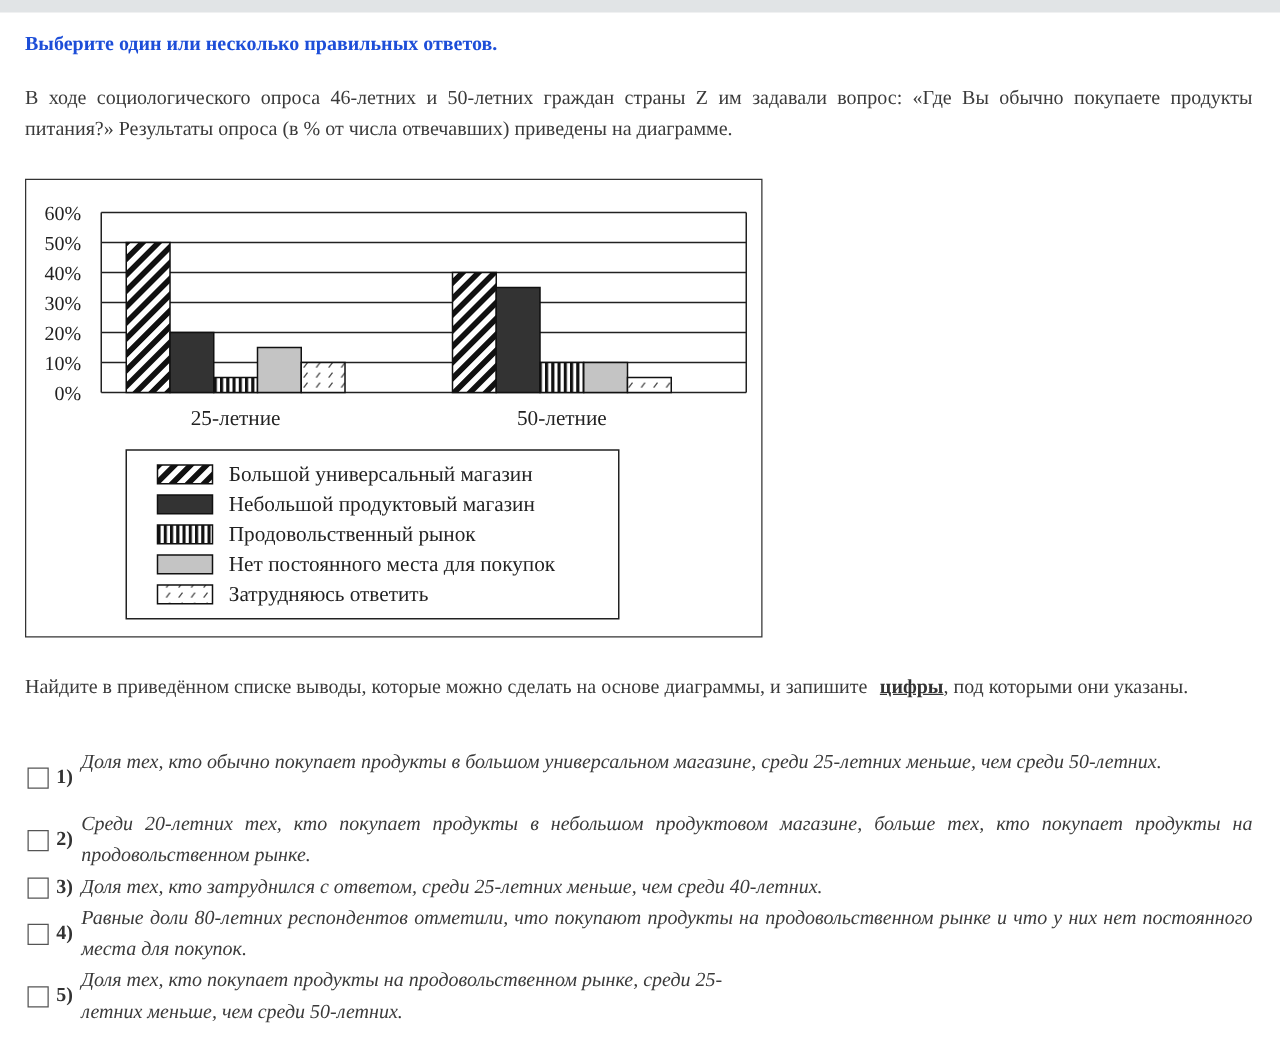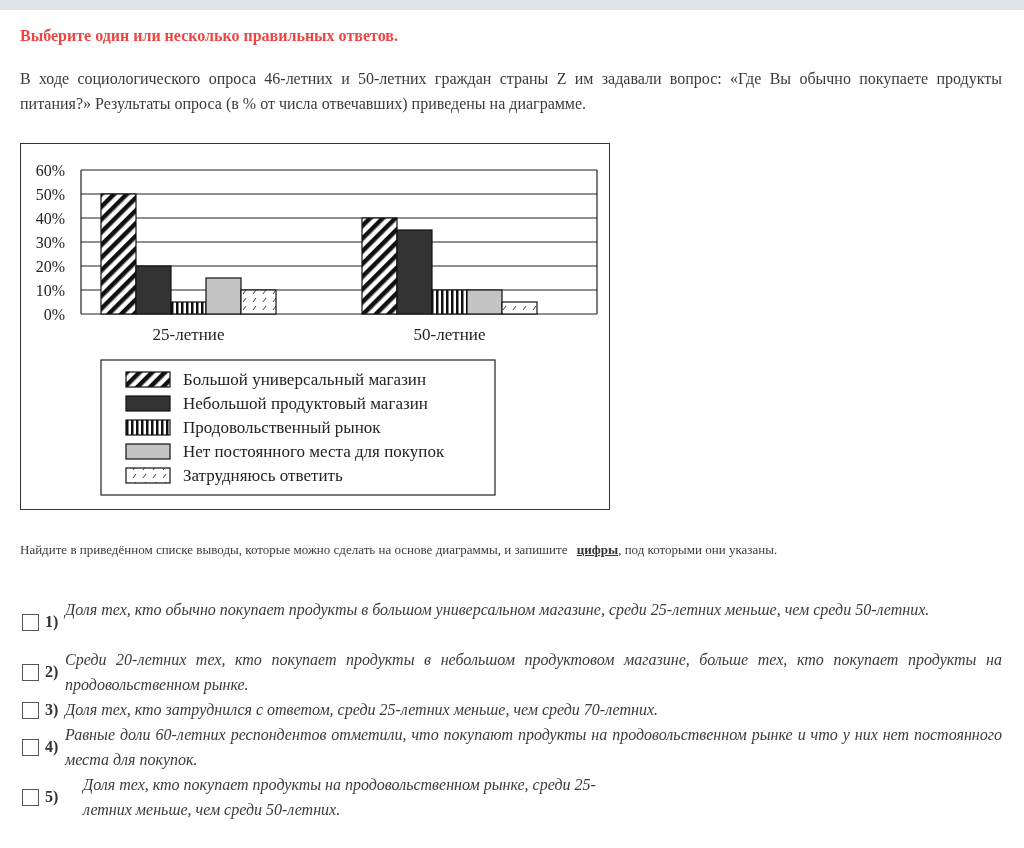--- a/index.html
+++ b/index.html
@@ -1,25 +1,25 @@
 <!DOCTYPE html>
 <html><head>
 <meta charset="utf-8">
 <style>
   html, body { margin: 0; padding: 0; }
   body {
     width: 1024px; height: 848px; background: #ffffff; position: relative; overflow: hidden;
     font-family: "Liberation Serif", "DejaVu Serif", serif; color: #3a3a3a;
   }
   .topbar { position: absolute; left: 0; top: 0; width: 1024px; height: 10px; background: #e1e4e6; }
-  .instruction { position: absolute; left: 20px; top: 27px; font-size: 16px; font-weight: bold; color: #ef4444; }
+  .instruction { position: absolute; left: 20px; top: 27px; font-size: 16px; font-weight: bold; color: #1d4ed8; }
   .intro { position: absolute; left: 20px; top: 66px; width: 982px; font-size: 16px; line-height: 25px; text-align: justify; text-align-last: left; }
   .chart-box { position: absolute; left: 20px; top: 143px; width: 590px; height: 367px; border: 1px solid #333; box-sizing: border-box; background: #fff; }
   #chart { position: absolute; left: 0; top: 0; }
-  .task { position: absolute; left: 20px; top: 537px; width: 982px; font-size: 13px; line-height: 25px; text-align: justify; text-align-last: left; }
+  .task { position: absolute; left: 20px; top: 537px; width: 982px; font-size: 16px; line-height: 25px; text-align: justify; text-align-last: left; }
   .task .em { font-weight: bold; text-decoration: underline; color: #333; margin-left: 6px; }
   .opt { position: absolute; left: 20px; width: 982px; font-size: 16px; line-height: 25px; }
   .opt .cb { position: absolute; left: 2px; width: 15px; height: 15px; border: 1px solid #555; background: #fff; cursor: pointer; }
   .opt .num { position: absolute; left: 25px; font-weight: bold; color: #333; }
   .opt .txt { position: absolute; left: 45px; width: 937px; text-align: justify; text-align-last: left; font-style: italic; }
 </style>
 </head>
 <body>
 
 <div class="topbar"></div>
@@ -103,24 +103,24 @@
   <div class="txt" style="top:0;">Доля тех, кто обычно покупает продукты в большом универсальном магазине, среди 25-летних меньше, чем среди 50-летних.</div>
 </div>
 <div class="opt" style="top:647px;height:50px;">
   <div class="cb" style="top:17px;"></div>
   <div class="num" style="top:12px;">2)</div>
   <div class="txt" style="top:0;">Среди 20-летних тех, кто покупает продукты  в небольшом продуктовом магазине, больше тех, кто покупает продукты на продовольственном рынке.</div>
 </div>
 <div class="opt" style="top:697px;height:25px;">
   <div class="cb" style="top:5px;"></div>
   <div class="num" style="top:0;">3)</div>
-  <div class="txt" style="top:0;">Доля тех, кто затруднился с ответом, среди 25-летних меньше, чем среди 70-летних.</div>
+  <div class="txt" style="top:0;">Доля тех, кто затруднился с ответом, среди 25-летних меньше, чем среди 40-летних.</div>
 </div>
 <div class="opt" style="top:722px;height:50px;">
   <div class="cb" style="top:17px;"></div>
   <div class="num" style="top:12px;">4)</div>
-  <div class="txt" style="top:0;">Равные доли 60-летних респондентов отметили, что покупают продукты на продовольственном рынке и что у них нет постоянного места для покупок.</div>
+  <div class="txt" style="top:0;">Равные доли 80-летних респондентов отметили, что покупают продукты на продовольственном рынке и что у них нет постоянного места для покупок.</div>
 </div>
 <div class="opt" style="top:772px;height:50px;">
   <div class="cb" style="top:17px;"></div>
   <div class="num" style="top:12px;">5)</div>
-  <div class="txt" style="top:0;width:560px;text-align:left;margin-left:18px;">Доля тех, кто покупает продукты  на продовольственном рынке, среди 25-летних меньше, чем среди 50-летних.</div>
+  <div class="txt" style="top:0;width:560px;text-align:left;">Доля тех, кто покупает продукты  на продовольственном рынке, среди 25-летних меньше, чем среди 50-летних.</div>
 </div>
 
 </body></html>

